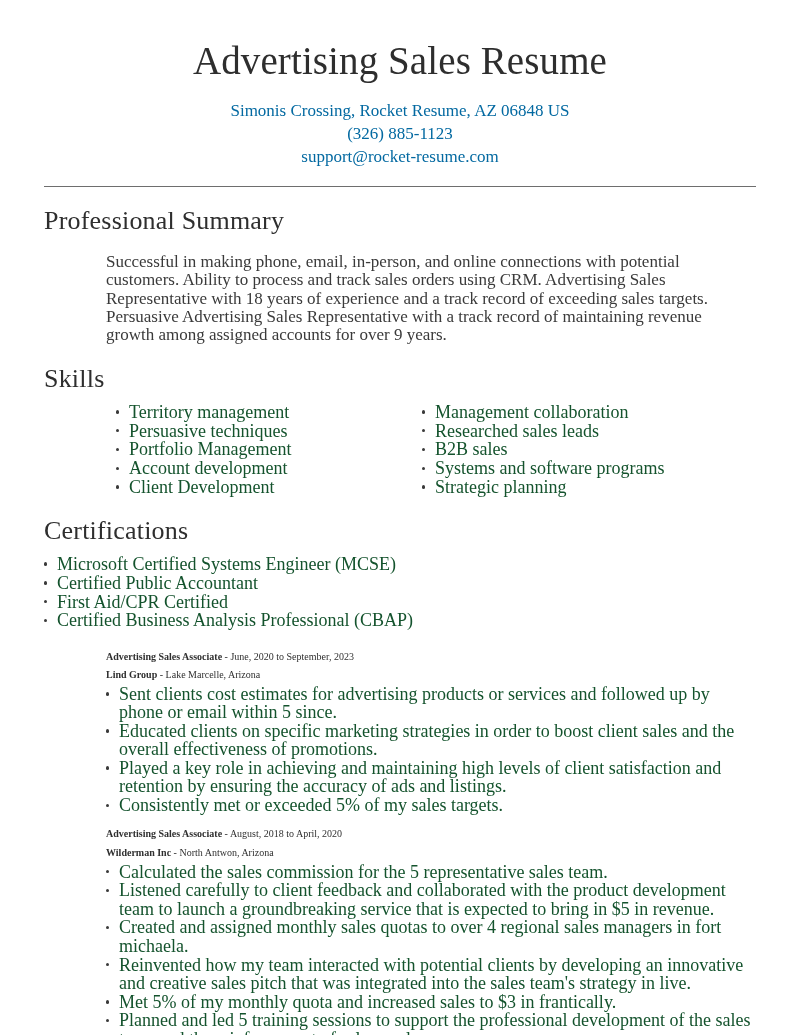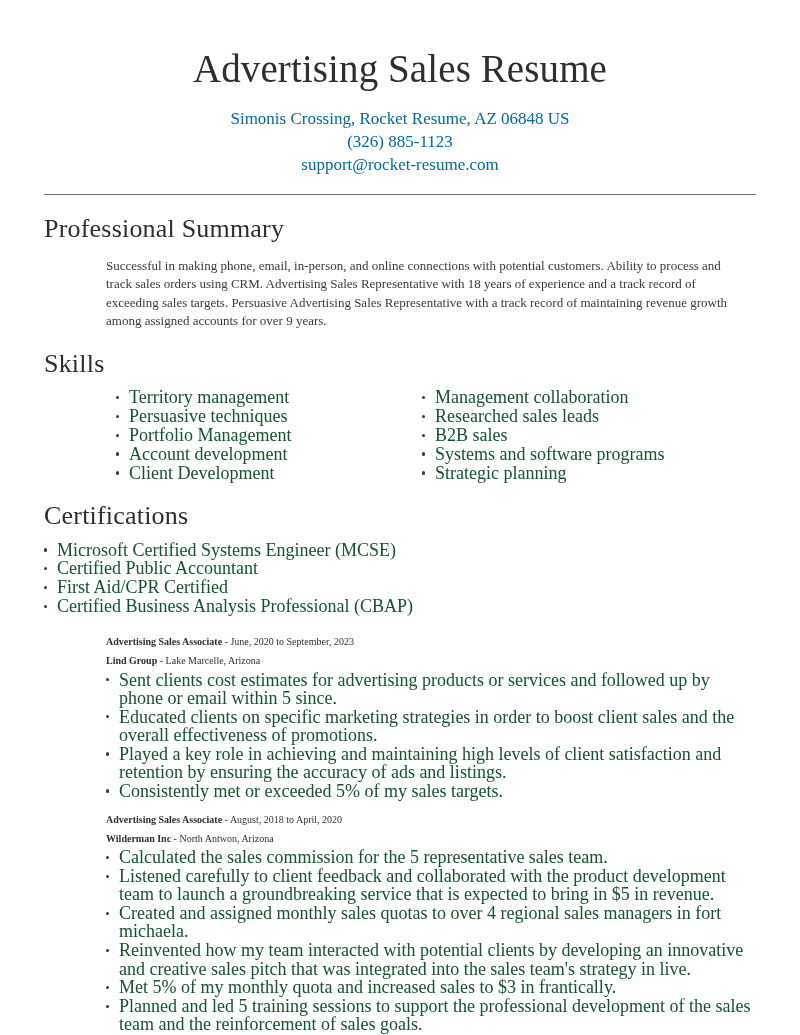--- a/index.html
+++ b/index.html
@@ -13,21 +13,21 @@
     overflow: hidden;
     font-family: "Liberation Serif", "DejaVu Serif", serif;
     color: #3a3a3a;
     -webkit-font-smoothing: antialiased;
   }
   .page {
     width: 800px;
     height: 1035px;
     position: relative;
     box-sizing: border-box;
-    padding: 12px 44px;
+    padding: 4px 44px;
     overflow: hidden;
   }
 
   
   .resume-title {
     text-align: center;
     font-size: 39px;
     font-weight: 400;
     line-height: 1.1;
     color: #2e2e2e;
@@ -60,21 +60,21 @@
     font-weight: 400;
     line-height: 1.2;
     color: #2e2e2e;
     margin: 0 0 9px 0;
     letter-spacing: 0.2px;
   }
 
   .summary-body {
     margin-left: 62px;
     margin-right: 12px;
-    font-size: 13px;
+    font-size: 17px;
     line-height: 18.3px;
     color: #3a3a3a;
     text-align: left;
   }
 
   
   ul.bullets {
     list-style: none;
     margin: 0;
     padding: 0;

